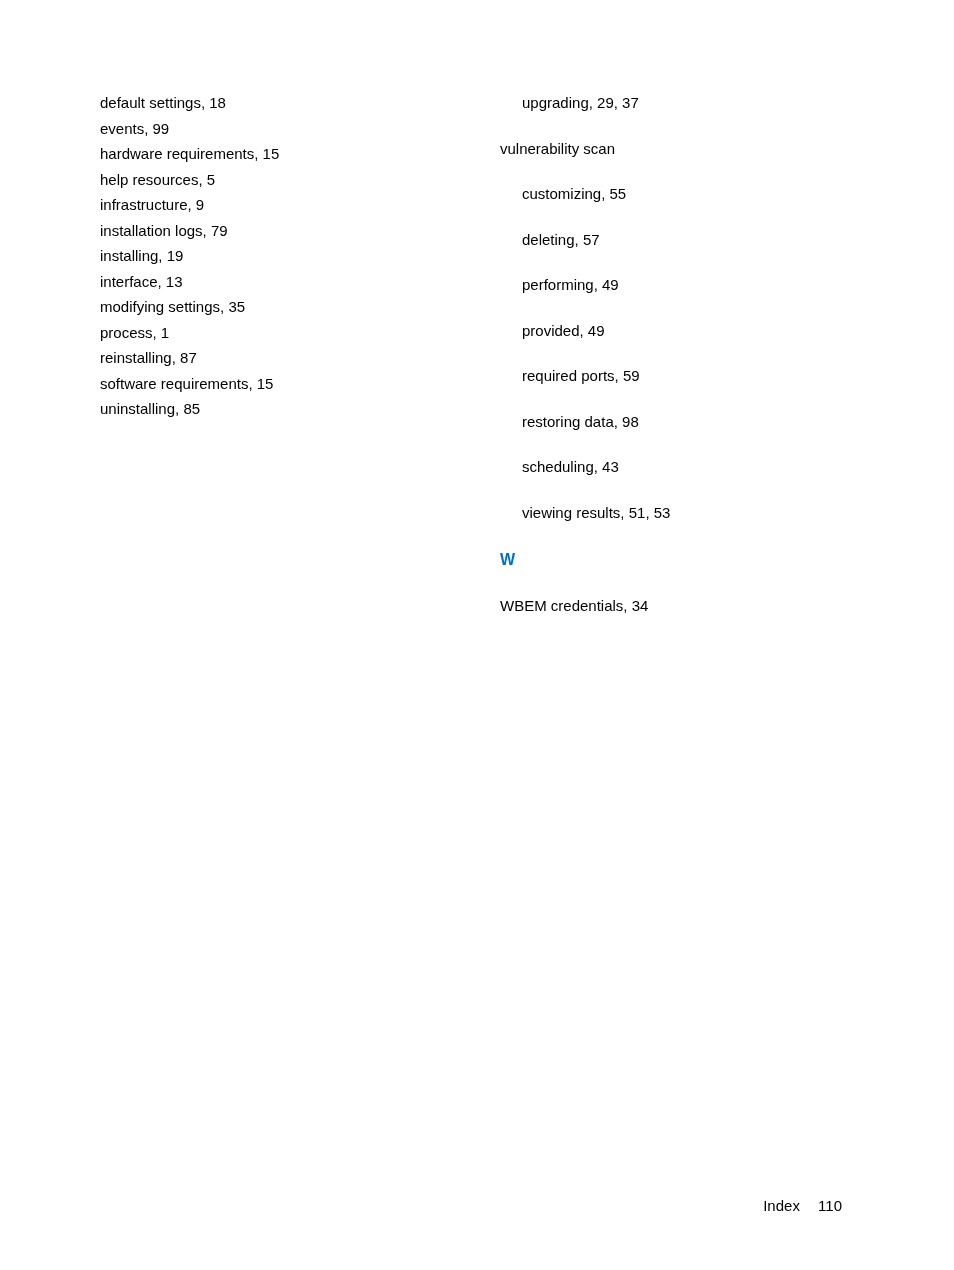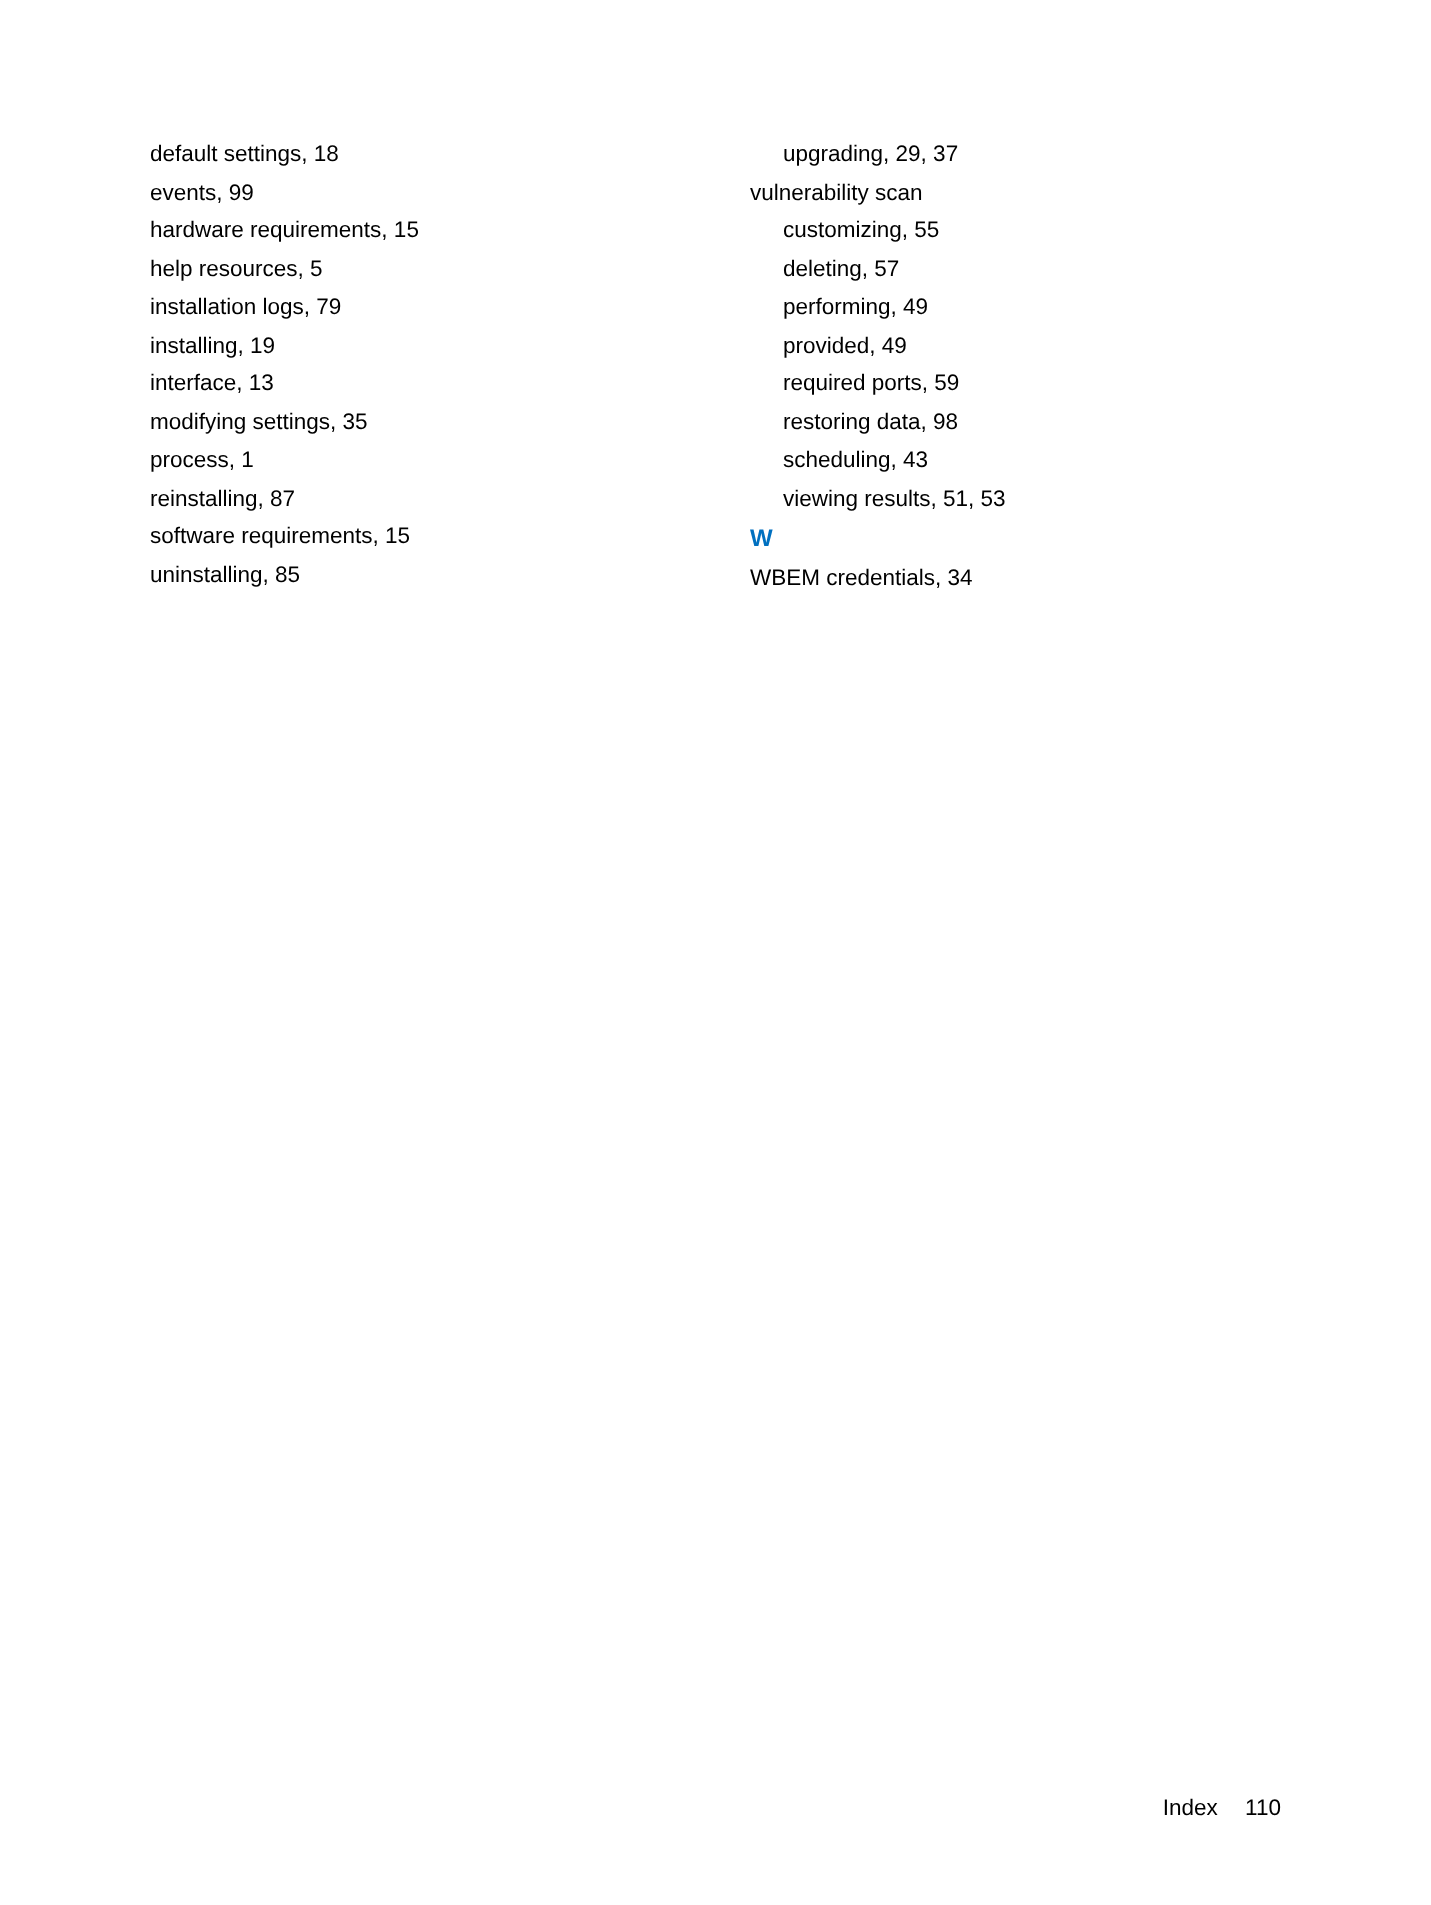--- a/index.html
+++ b/index.html
@@ -24,55 +24,57 @@
       display: flex;
       flex-direction: column;
     }
     .col-left {
       width: 400px;
       padding-left: 100px;
     }
     .col-right {
       width: 400px;
       padding-left: 100px;
+      gap: 20px;
     }
     .entry {
       line-height: 1.7;
       font-weight: 300;
     }
     .sub-entry {
       padding-left: 22px;
     }
     .section-heading {
       color: #0070c0;
       font-weight: bold;
       font-size: 16px;
       margin-top: 6px;
       margin-bottom: 4px;
     }
     .footer {
       position: absolute;
       bottom: 56px;
-      right: 100px;
+      right: 112px;
       font-size: 15px;
       font-weight: 300;
     }
     .footer-label {
       margin-right: 14px;
     }
   </style>
 </head>
 <body>
 
 <div class="page-content">
   <div class="column col-left">
     <div class="entry">default settings, 18</div>
     <div class="entry">events, 99</div>
     <div class="entry">hardware requirements, 15</div>
     <div class="entry">help resources, 5</div>
+    <div class="entry">infrastructure, 9</div>
     <div class="entry">installation logs, 79</div>
     <div class="entry">installing, 19</div>
     <div class="entry">interface, 13</div>
     <div class="entry">modifying settings, 35</div>
     <div class="entry">process, 1</div>
     <div class="entry">reinstalling, 87</div>
     <div class="entry">software requirements, 15</div>
     <div class="entry">uninstalling, 85</div>
   </div>
 

